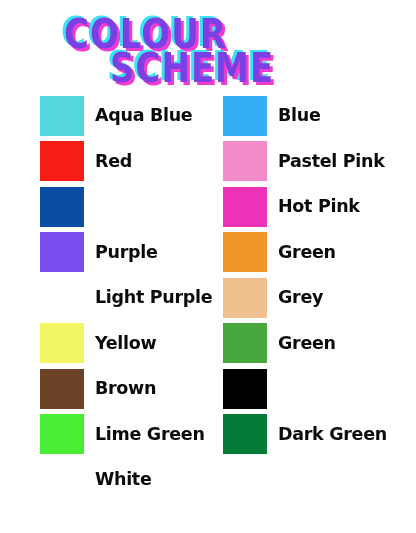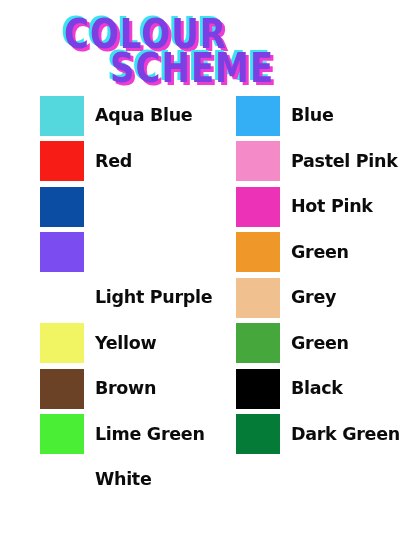--- a/index.html
+++ b/index.html
@@ -73,21 +73,21 @@
   
   .grid {
     position: absolute;
     top: 93px;
     left: 0;
     width: 416px;
     height: 430px;
     display: grid;
     grid-template-columns: 179px 197px;
     grid-auto-rows: 45.5px;
-    column-gap: 17px;
+    column-gap: 4px;
     padding-left: 40px;
     box-sizing: border-box;
   }
   .cell {
     display: flex;
     align-items: center;
     gap: 11px;
   }
   .swatch {
     width: 44px;
@@ -142,20 +142,21 @@
       </div>
       <div class="cell">
         <div class="swatch" style="background: rgb(11, 77, 162);"></div>
       </div>
       <div class="cell">
         <div class="swatch" style="background: rgb(236, 51, 184);"></div>
         <div class="swatch-label">Hot Pink</div>
       </div>
       <div class="cell">
         <div class="swatch" style="background: rgb(123, 76, 240);"></div>
+        <div class="swatch-label">Purple</div>
       </div>
       <div class="cell">
         <div class="swatch" style="background: rgb(239, 152, 41);"></div>
         <div class="swatch-label">Green</div>
       </div>
       <div class="cell">
         <div class="swatch"></div>
         <div class="swatch-label">Light Purple</div>
       </div>
       <div class="cell">
@@ -169,21 +170,20 @@
       <div class="cell">
         <div class="swatch" style="background: rgb(70, 168, 60);"></div>
         <div class="swatch-label">Green</div>
       </div>
       <div class="cell">
         <div class="swatch" style="background: rgb(107, 66, 38);"></div>
         <div class="swatch-label">Brown</div>
       </div>
       <div class="cell">
         <div class="swatch" style="background: rgb(0, 0, 0);"></div>
-        <div class="swatch-label">Black</div>
       </div>
       <div class="cell">
         <div class="swatch" style="background: rgb(74, 238, 53);"></div>
         <div class="swatch-label">Lime Green</div>
       </div>
       <div class="cell">
         <div class="swatch" style="background: rgb(4, 124, 56);"></div>
         <div class="swatch-label">Dark Green</div>
       </div>
       <div class="cell">

